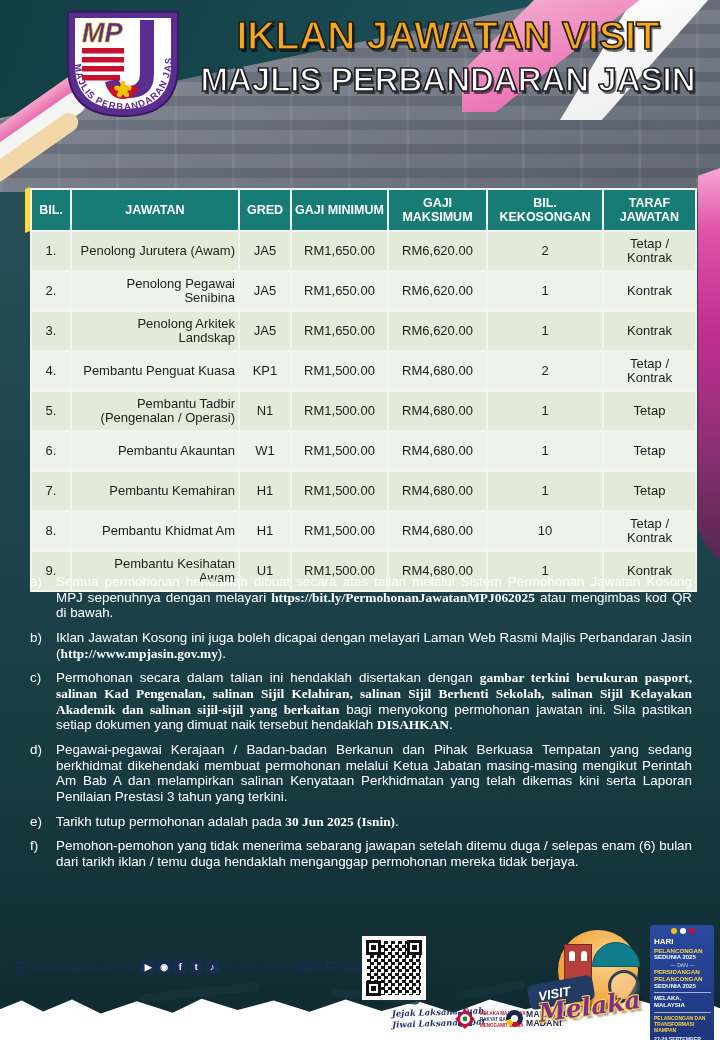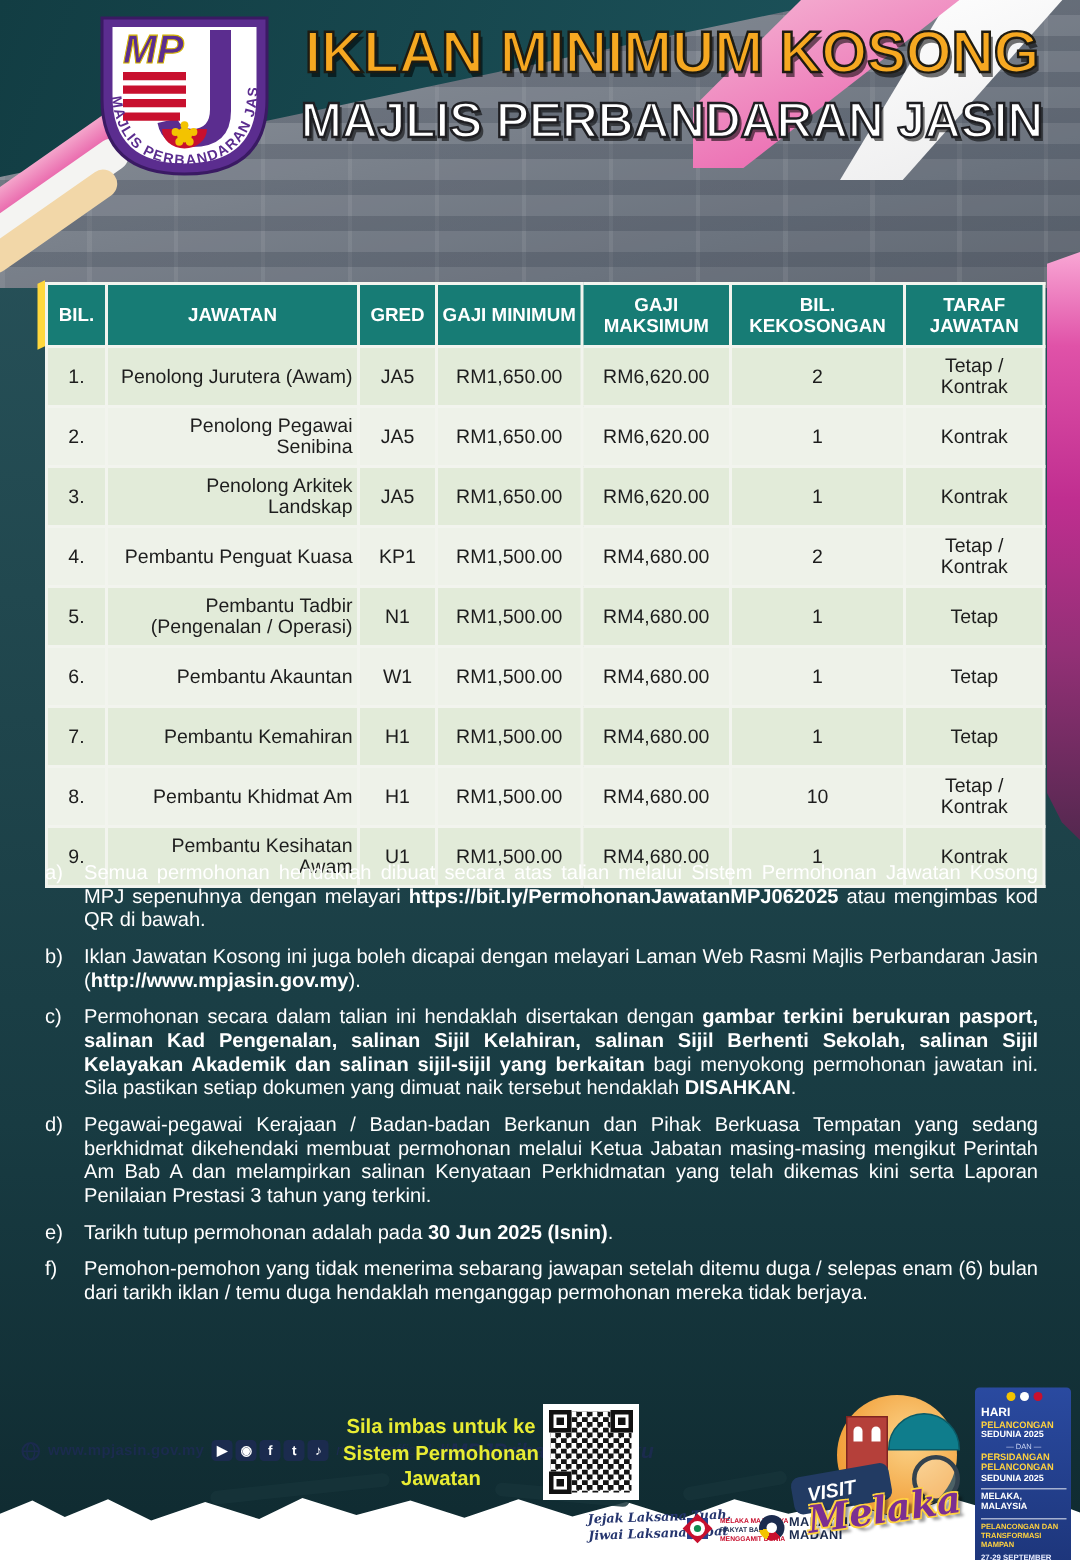--- a/index.html
+++ b/index.html
@@ -60,21 +60,21 @@
   
   .ribbon{position:absolute;right:0;top:168px;width:22px;height:392px;z-index:5;
     background:linear-gradient(180deg,#f9a6d4 0%,#e052a8 16%,#c02e90 42%,#933076 68%,#54284f 100%);
     clip-path:polygon(0 2%,100% 0,100% 100%,45% 97%,0 92%);}
 
   
   .howto{position:absolute;left:30px;top:574px;width:662px;z-index:6;color:#fff;}
   .howto h2{margin:0 0 8px 0;font-size:15px;letter-spacing:.3px;text-decoration:underline;}
   .item{display:grid;grid-template-columns:26px 1fr;margin-bottom:9px;font-size:13.4px;line-height:1.17;}
   .item .txt{text-align:justify;}
-  .item .b{font-weight:bold;}
+  .item .b{font-weight:bold;font-family:Liberation Serif, serif;}
 
   
   .qrnote{position:absolute;left:222px;top:942px;width:144px;z-index:22;text-align:center;
     color:#e8ec33;font-weight:bold;font-size:13.5px;line-height:1.3;}
   .qr{position:absolute;left:362px;top:936px;width:64px;height:64px;background:#fff;z-index:22;
     box-sizing:border-box;padding:5px;}
   .qr-m{position:relative;width:100%;height:100%;
     background:repeating-conic-gradient(#141414 0% 25%,#ffffff 0% 50%) 0 0/7px 7px;}
   .fp{position:absolute;width:15px;height:15px;border:3px solid #111;background:#fff;box-sizing:border-box;}
   .fp::after{content:"";position:absolute;left:2px;top:2px;width:5px;height:5px;background:#111;}
@@ -172,21 +172,21 @@
         <circle cx="66.5" cy="86.5" r="2.6" fill="#f3c300"></circle>
       <circle cx="59.5" cy="86.5" r="2.6" fill="#f3c300"></circle>
       <path id="arcpath" d="M14 50 Q16 100 63 102 Q110 100 112 50" fill="none"></path>
       <text font-size="9.5" font-weight="bold" fill="#5b2d8f" letter-spacing="1">
         <textPath href="#arcpath" startOffset="4%">MAJLIS PERBANDARAN JASIN</textPath>
       </text>
     </svg>
   </div>
 
   <div class="titles">
-    <div class="t1">IKLAN MINIMUM KOSONG</div>
+    <div class="t1">IKLAN JAWATAN VISIT</div>
     <div class="t2">MAJLIS PERBANDARAN JASIN</div>
   </div>
 
 
   <table class="jobs">
     <colgroup>
         <col style="width:40px">
         <col style="width:168px">
         <col style="width:52px">
         <col style="width:97px">
@@ -311,25 +311,20 @@
     <div class="item">
       <span>e)</span>
       <p class="txt" style="margin:0"><span>Tarikh tutup permohonan adalah pada </span><span class="b">30 Jun 2025 (Isnin)</span><span>.</span></p>
     </div>
     <div class="item">
       <span>f)</span>
       <p class="txt" style="margin:0"><span>Pemohon-pemohon yang tidak menerima sebarang jawapan setelah ditemu duga / selepas enam (6) bulan dari tarikh iklan / temu duga hendaklah menganggap permohonan mereka tidak berjaya.</span></p>
     </div>
   </div>
 
-  <div class="qrnote">
-    <div>Sila imbas untuk ke</div>
-    <div>Sistem Permohonan</div>
-    <div>Jawatan</div>
-  </div>
   <div class="qr">
     <div class="qr-m">
       <div class="fp tl"></div>
       <div class="fp tr"></div>
       <div class="fp bl"></div>
     </div>
   </div>
 
   <div class="band"></div>
   <div class="bstroke" style="left:140px;top:988px;width:120px;transform:rotate(-6deg);"></div>

